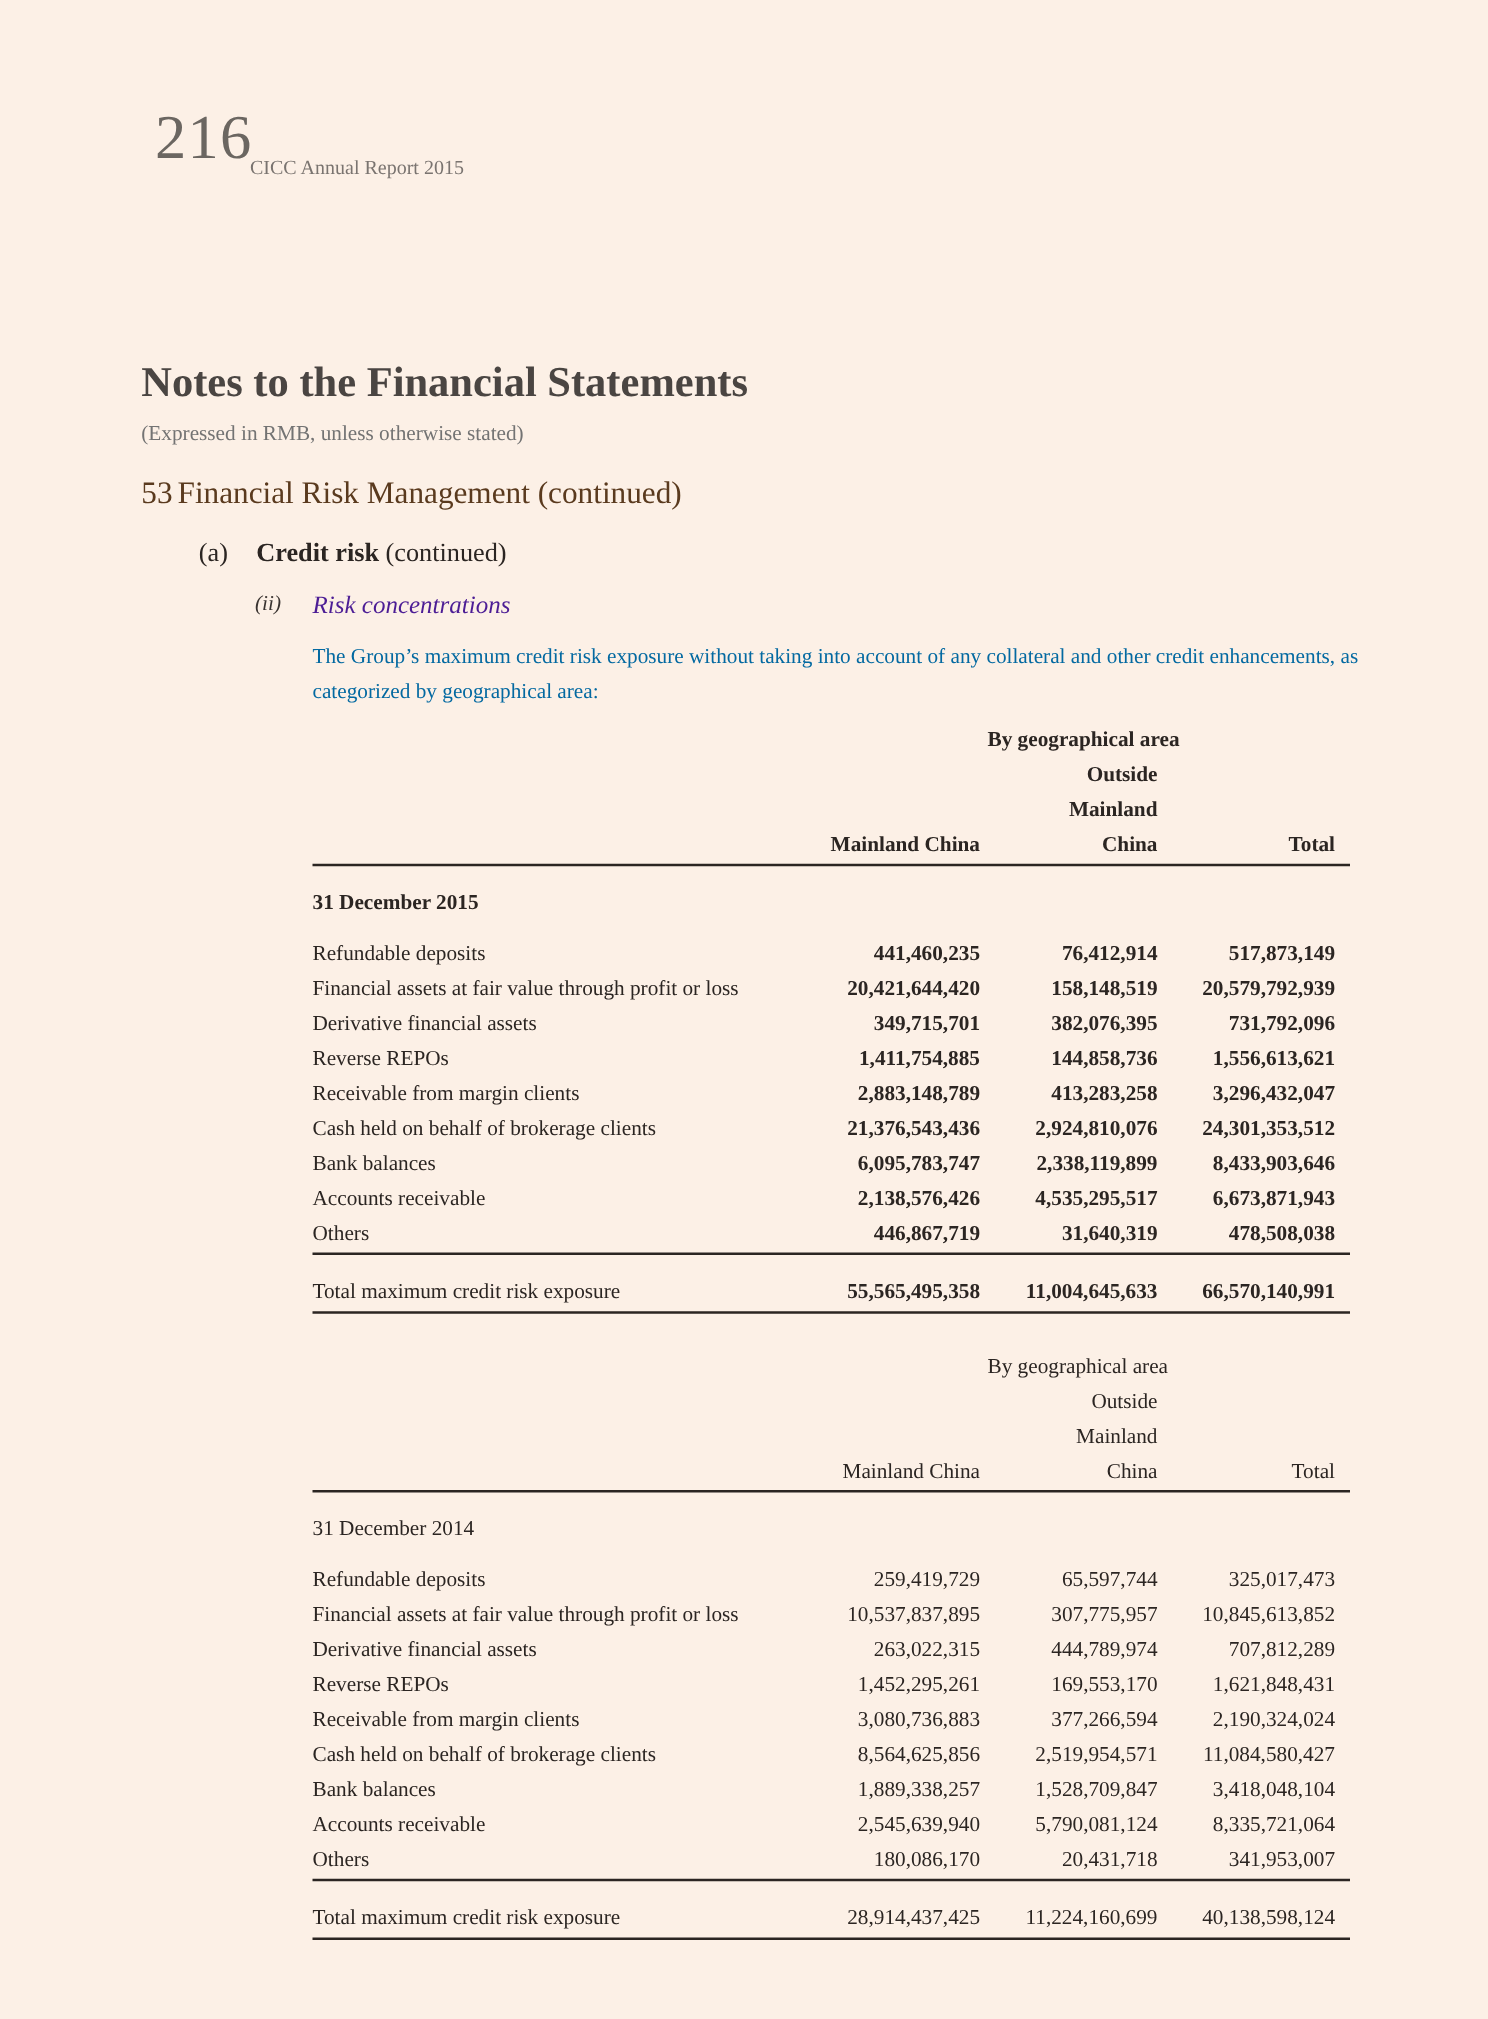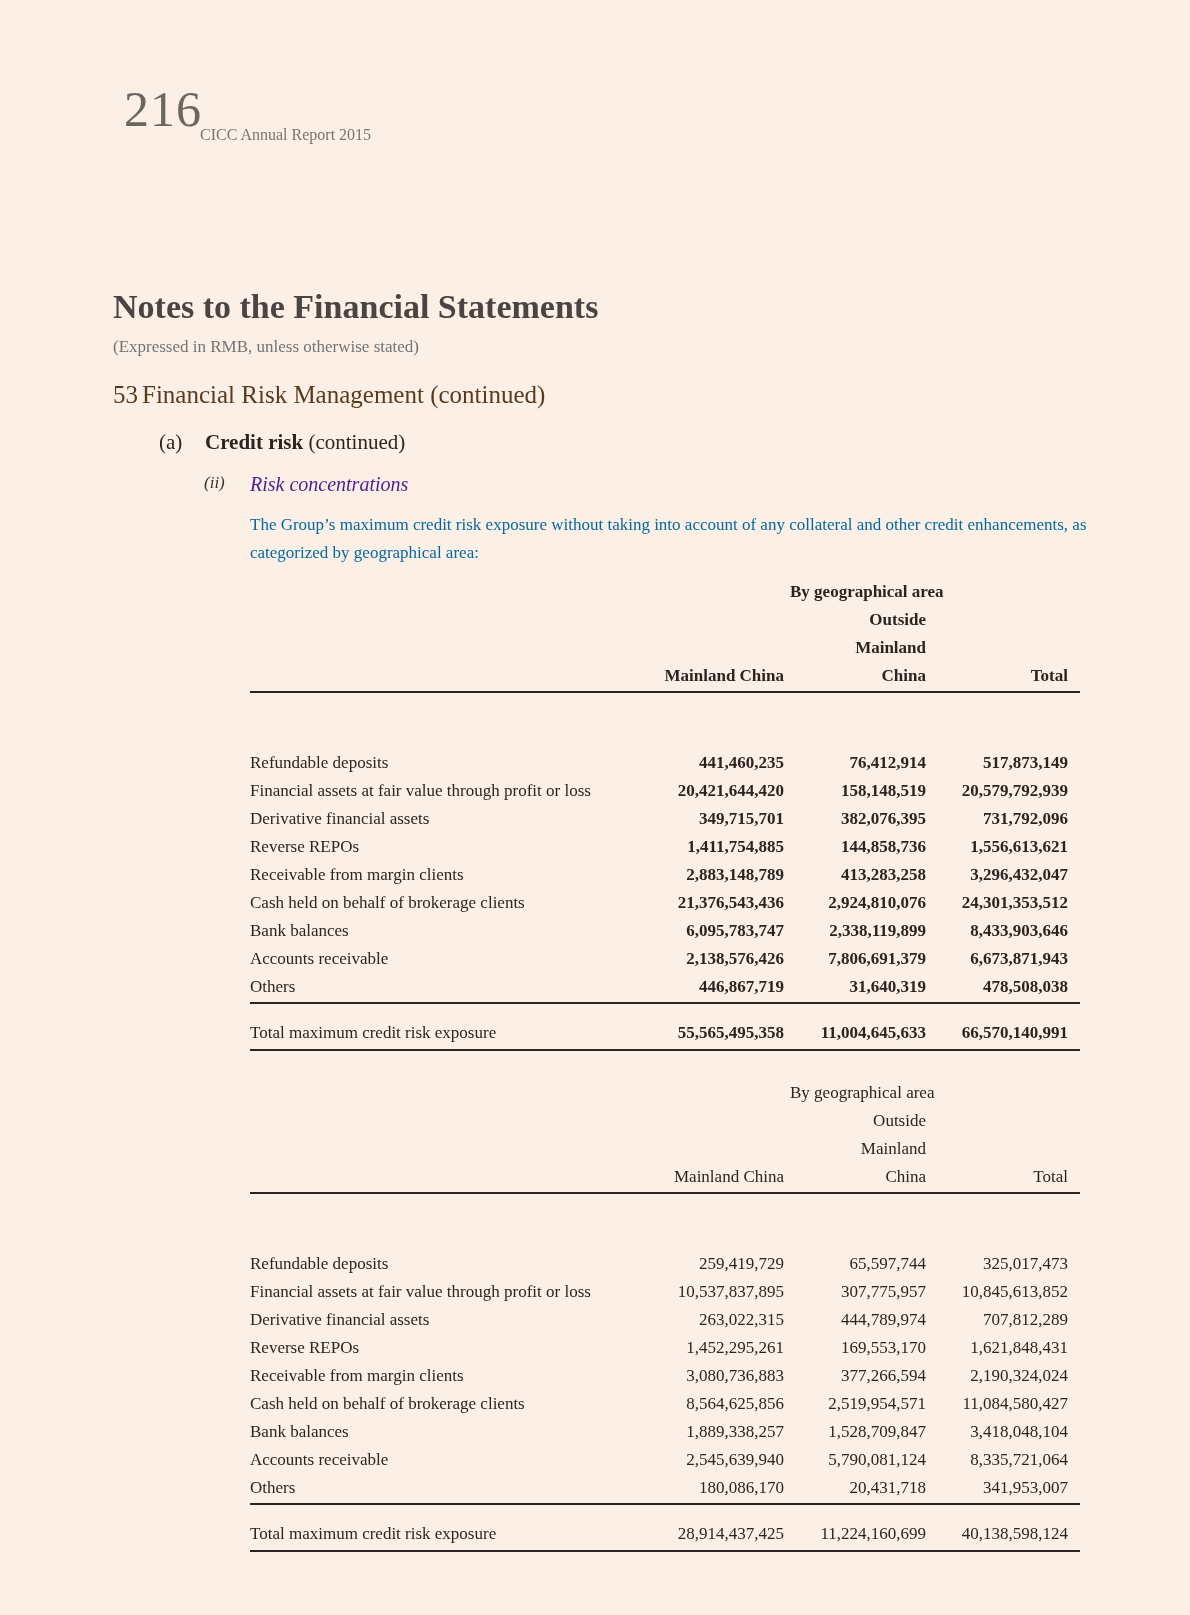--- a/index.html
+++ b/index.html
@@ -55,20 +55,23 @@
 <div class="tbl bold" style="top:578px;">
   <div class="hdr">
     <div style="left:540px; top:4px; width:300px; text-align:left;">By geographical area</div>
     <div style="left:516px; top:32px; width:160px;">Outside</div>
     <div style="left:516px; top:60px; width:160px;">Mainland</div>
     <div style="left:334px; top:88px; width:200px;">Mainland China</div>
     <div style="left:516px; top:88px; width:160px;">China</div>
     <div style="left:658px; top:88px; width:160px;">Total</div>
   </div>
   <div class="rule" style="top:113px;"></div>
+  <div class="row" style="top:134px;">
+      <span class="lbl">31 December 2015</span>
+    </div>
 
   <div class="row" style="top:175px;">
     <span class="lbl" style="font-weight:normal;">Refundable deposits</span>
     <span class="v c1">441,460,235</span>
     <span class="v c2">76,412,914</span>
     <span class="v c3">517,873,149</span>
   </div>
   <div class="row" style="top:203px;">
     <span class="lbl" style="font-weight:normal;">Financial assets at fair value through profit or loss</span>
     <span class="v c1">20,421,644,420</span>
@@ -101,21 +104,21 @@
   </div>
   <div class="row" style="top:343px;">
     <span class="lbl" style="font-weight:normal;">Bank balances</span>
     <span class="v c1">6,095,783,747</span>
     <span class="v c2">2,338,119,899</span>
     <span class="v c3">8,433,903,646</span>
   </div>
   <div class="row" style="top:371px;">
     <span class="lbl" style="font-weight:normal;">Accounts receivable</span>
     <span class="v c1">2,138,576,426</span>
-    <span class="v c2">7,806,691,379</span>
+    <span class="v c2">4,535,295,517</span>
     <span class="v c3">6,673,871,943</span>
   </div>
   <div class="row" style="top:399px;">
     <span class="lbl" style="font-weight:normal;">Others</span>
     <span class="v c1">446,867,719</span>
     <span class="v c2">31,640,319</span>
     <span class="v c3">478,508,038</span>
   </div>
   <div class="rule" style="top:424px; height:1.5px;"></div>
 
@@ -131,20 +134,23 @@
 <div class="tbl" style="top:1079px;">
   <div class="hdr">
     <div style="left:540px; top:4px; width:300px; text-align:left;">By geographical area</div>
     <div style="left:516px; top:32px; width:160px;">Outside</div>
     <div style="left:516px; top:60px; width:160px;">Mainland</div>
     <div style="left:334px; top:88px; width:200px;">Mainland China</div>
     <div style="left:516px; top:88px; width:160px;">China</div>
     <div style="left:658px; top:88px; width:160px;">Total</div>
   </div>
   <div class="rule" style="top:113px;"></div>
+  <div class="row" style="top:134px;">
+      <span class="lbl">31 December 2014</span>
+    </div>
 
   <div class="row" style="top:175px;">
     <span class="lbl">Refundable deposits</span>
     <span class="v c1">259,419,729</span>
     <span class="v c2">65,597,744</span>
     <span class="v c3">325,017,473</span>
   </div>
   <div class="row" style="top:203px;">
     <span class="lbl">Financial assets at fair value through profit or loss</span>
     <span class="v c1">10,537,837,895</span>

